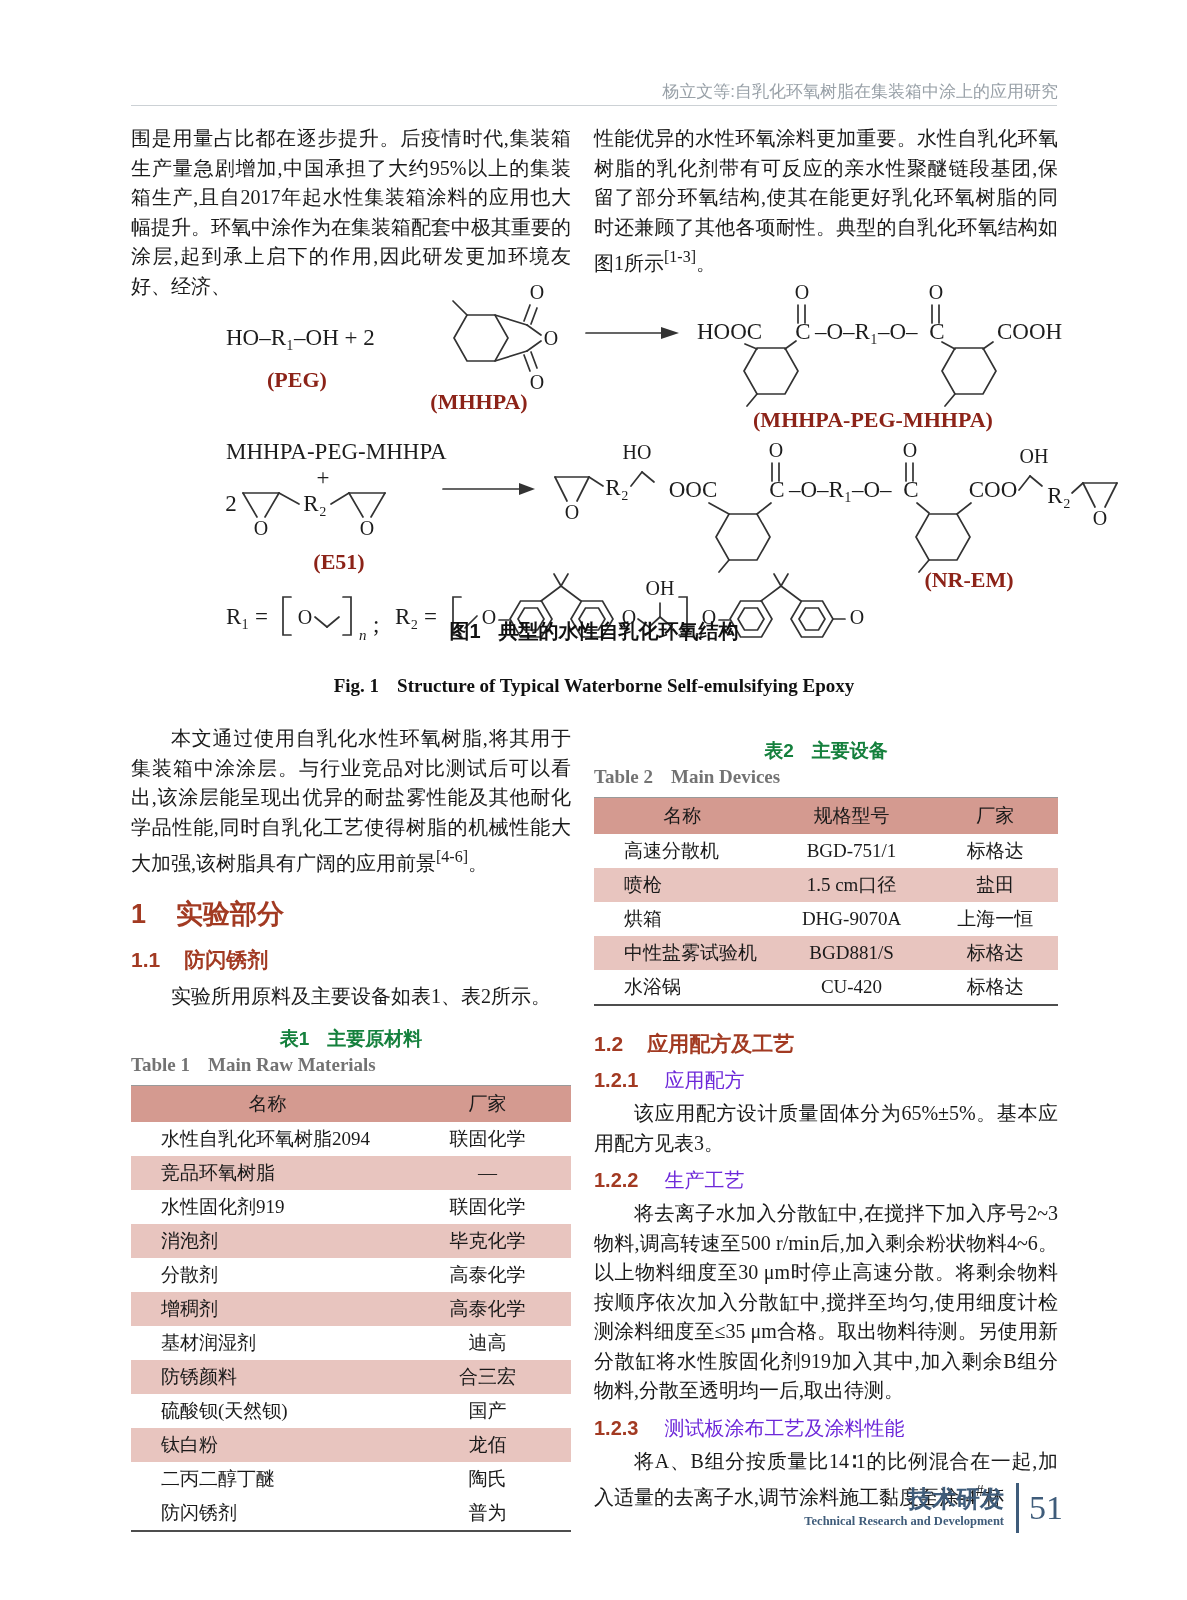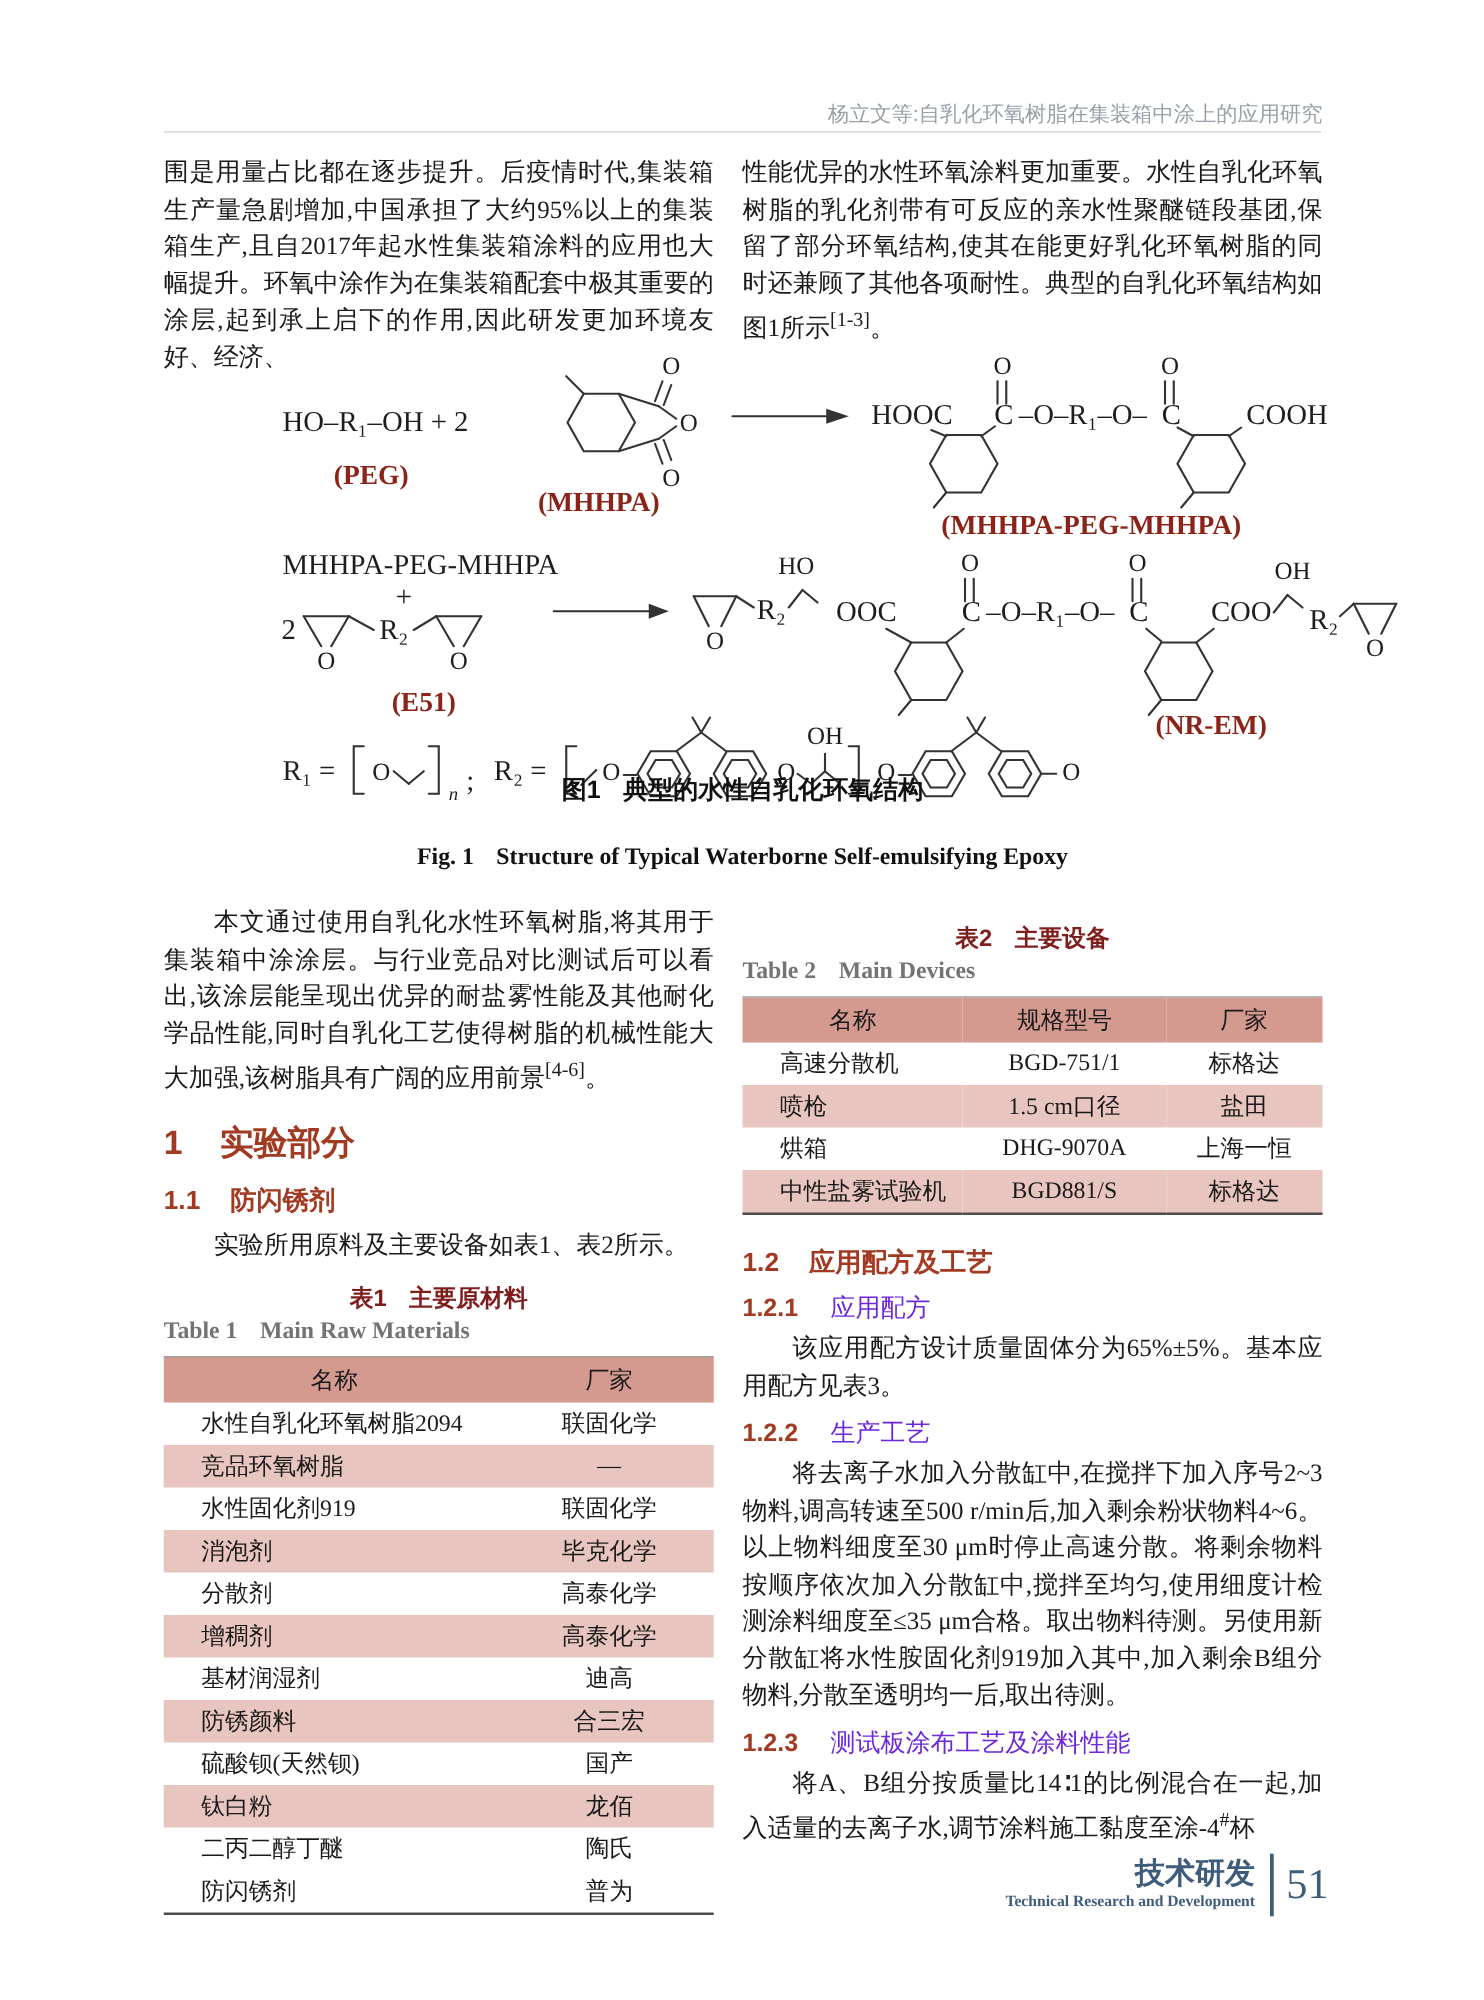--- a/index.html
+++ b/index.html
@@ -24,21 +24,21 @@
   .h-main{font-family:"Liberation Sans",sans-serif;font-size:27px;color:#a23a22;font-weight:bold;
        margin:18px 0 0 0;}
   .h-main .h-title{margin-left:30px;}
   .h-sub{font-family:"Liberation Sans",sans-serif;font-size:21px;color:#a23a22;font-weight:bold;
        margin:14px 0 8px 0;}
   .h-sub .h-title{margin-left:24px;}
   .h-sub3{font-size:20px;margin:9px 0 5px 0;}
   .h-sub3 .h-num3{font-family:"Liberation Sans",sans-serif;color:#a23a22;font-weight:bold;}
   .h-sub3 .h-title3{margin-left:26px;color:#6d28d9;}
   .tbl-cap-cn{text-align:center;font-family:"Liberation Sans",sans-serif;font-weight:bold;
-       font-size:19px;margin-top:14px;color:#7f1d1d;}
+       font-size:19px;margin-top:14px;color:#15803d;}
   .tbl-cap-en{text-align:left;font-weight:bold;font-size:19px;margin-top:2px;color:#737373;}
   .data-table{width:100%;border-collapse:collapse;margin-top:9px;font-size:19px;
        border-top:1px solid #9a9a9a;border-bottom:2px solid #4d4d4d;}
   .data-table th{background:#d49a90;font-weight:normal;padding:5px 2px;text-align:center;}
   .data-table td{padding:4px 2px;text-align:center;}
   .data-table tbody tr.alt{background:#e8c5bf;}
   .data-table td:first-child{text-align:left;padding-left:30px;}
   #table1 td:first-child,#table1 th:first-child{width:62%;}
   #table2 td:first-child,#table2 th:first-child{width:38%;}
   #table2 td:nth-child(2),#table2 th:nth-child(2){width:35%;}
@@ -342,20 +342,25 @@
           <tr>
             <td>烘箱</td>
             <td>DHG-9070A</td>
             <td>上海一恒</td>
           </tr>
           <tr class="alt">
             <td>中性盐雾试验机</td>
             <td>BGD881/S</td>
             <td>标格达</td>
           </tr>
+          <tr>
+            <td>水浴锅</td>
+            <td>CU-420</td>
+            <td>标格达</td>
+          </tr>
         </tbody>
     </table>
 
     <h3 class="h-sub" style="margin-top:24px;"><span class="h-num">1.2</span><span class="h-title">应用配方及工艺</span></h3>
 
     <div class="h-sub3"><span class="h-num3">1.2.1</span><span class="h-title3">应用配方</span></div>
     <p class="body-text indent">该应用配方设计质量固体分为65%±5%。基本应用配方见表3。</p>
 
     <div class="h-sub3"><span class="h-num3">1.2.2</span><span class="h-title3">生产工艺</span></div>
     <p class="body-text indent">将去离子水加入分散缸中,在搅拌下加入序号2~3物料,调高转速至500 r/min后,加入剩余粉状物料4~6。以上物料细度至30 μm时停止高速分散。将剩余物料按顺序依次加入分散缸中,搅拌至均匀,使用细度计检测涂料细度至≤35 μm合格。取出物料待测。另使用新分散缸将水性胺固化剂919加入其中,加入剩余B组分物料,分散至透明均一后,取出待测。</p>

